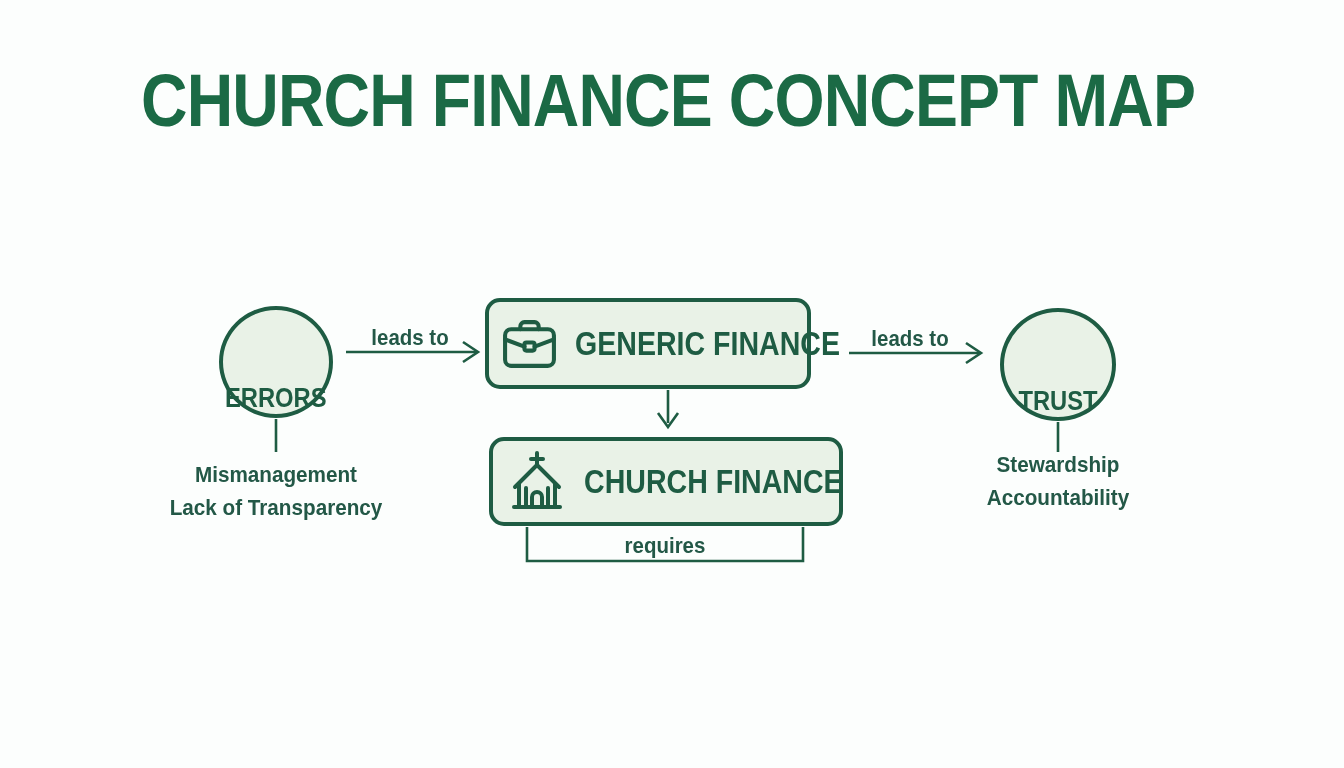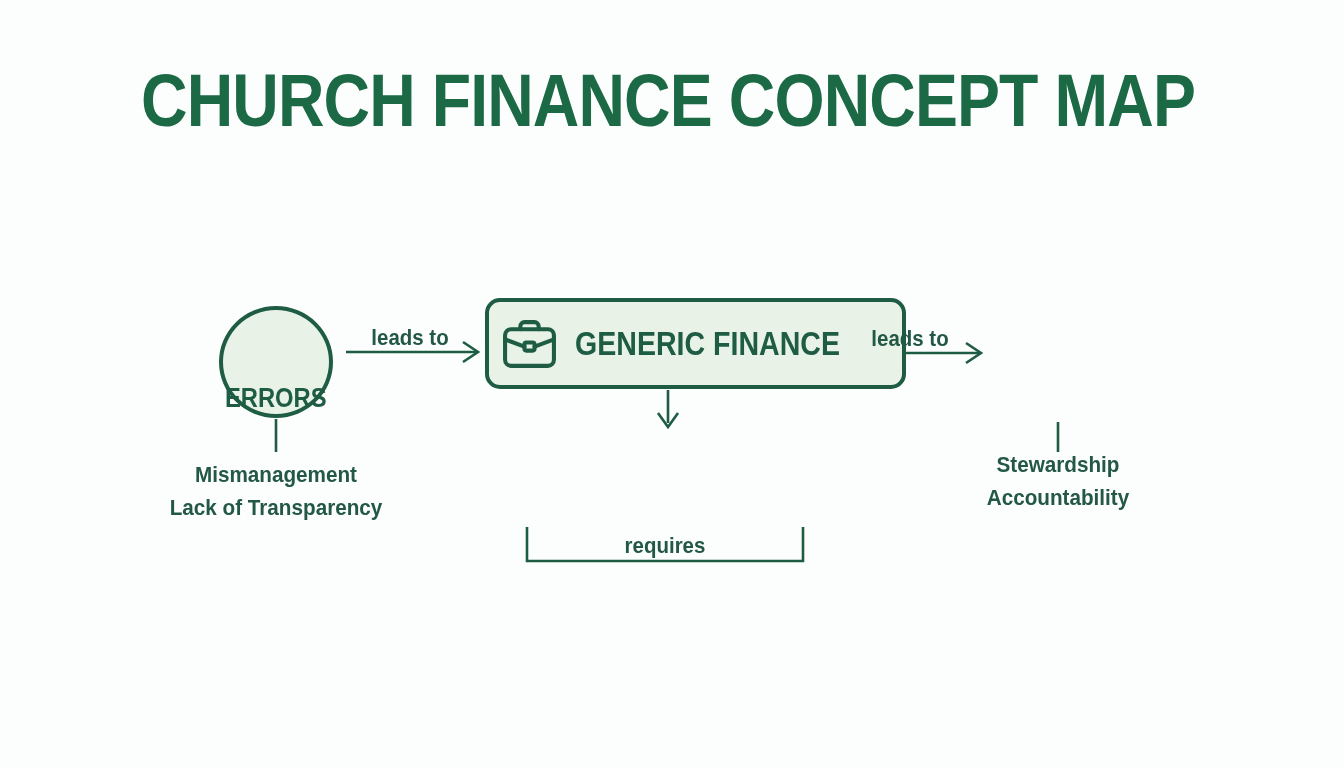--- a/index.html
+++ b/index.html
@@ -63,21 +63,21 @@
   #node-errors { left: 219px; top: 306px; width: 114px; height: 112px; }
   #node-trust  { left: 1000px; top: 308px; width: 116px; height: 113px; }
   .box-node {
     position: absolute;
     background: var(--node-fill);
     border: 4px solid var(--accent);
     border-radius: 15px;
     display: flex;
     align-items: center;
   }
-  #node-generic-finance { left: 485px; top: 298px; width: 421px; height: 91px; padding-left: 12px; }
+  #node-generic-finance { left: 485px; top: 298px; width: 326px; height: 91px; padding-left: 12px; }
   #node-church-finance  { left: 489px; top: 437px; width: 354px; height: 89px; padding-left: 14px; }
   .box-node .node-icon { flex: 0 0 auto; display: block; }
   .box-node .node-label {
     font-size: 34px;
     font-weight: 700;
     color: var(--accent);
     white-space: nowrap;
     transform: scaleX(0.84);
     transform-origin: left center;
     margin-left: 17px;
@@ -134,21 +134,38 @@
     <svg class="icon-svg node-icon" width="57" height="53" viewBox="0 0 56 52">
       <path d="M19 12 V9 a4 4 0 0 1 4 -4 h10 a4 4 0 0 1 4 4 v3"></path>
       <rect x="4" y="12" width="48" height="36" rx="6"></rect>
       <path d="M4 22 L23 29"></path>
       <path d="M52 22 L33 29"></path>
       <rect x="23" y="25" width="10" height="8" rx="2"></rect>
     </svg>
     <span class="node-label">GENERIC FINANCE</span>
   </div>
 
+  <div class="box-node" id="node-church-finance">
+    <svg class="icon-svg node-icon" width="60" height="64" viewBox="0 0 60 62">
+      <path d="M30 2 V14"></path>
+      <path d="M24 8 H36"></path>
+      <path d="M8 36 L30 14 L52 36"></path>
+      <path d="M12 33 V56"></path>
+      <path d="M19 37 V56"></path>
+      <path d="M48 33 V56"></path>
+      <path d="M41 37 V56"></path>
+      <path d="M25 56 V46 a5 5 0 0 1 10 0 V56"></path>
+      <path d="M7 56 H53"></path>
+    </svg>
+    <span class="node-label">CHURCH FINANCE</span>
+  </div>
 
+  <div class="circle-node" id="node-trust">
+    <span class="node-label">TRUST</span>
+  </div>
 
   <div class="edge-label" id="edge-label-leads-to-1">leads to</div>
   <div class="edge-label" id="edge-label-leads-to-2">leads to</div>
   <div class="edge-label" id="edge-label-requires">requires</div>
 
   <div class="sub-label" id="sub-label-errors">
     <div>Mismanagement</div>
     <div>Lack of Transparency</div>
   </div>
 

